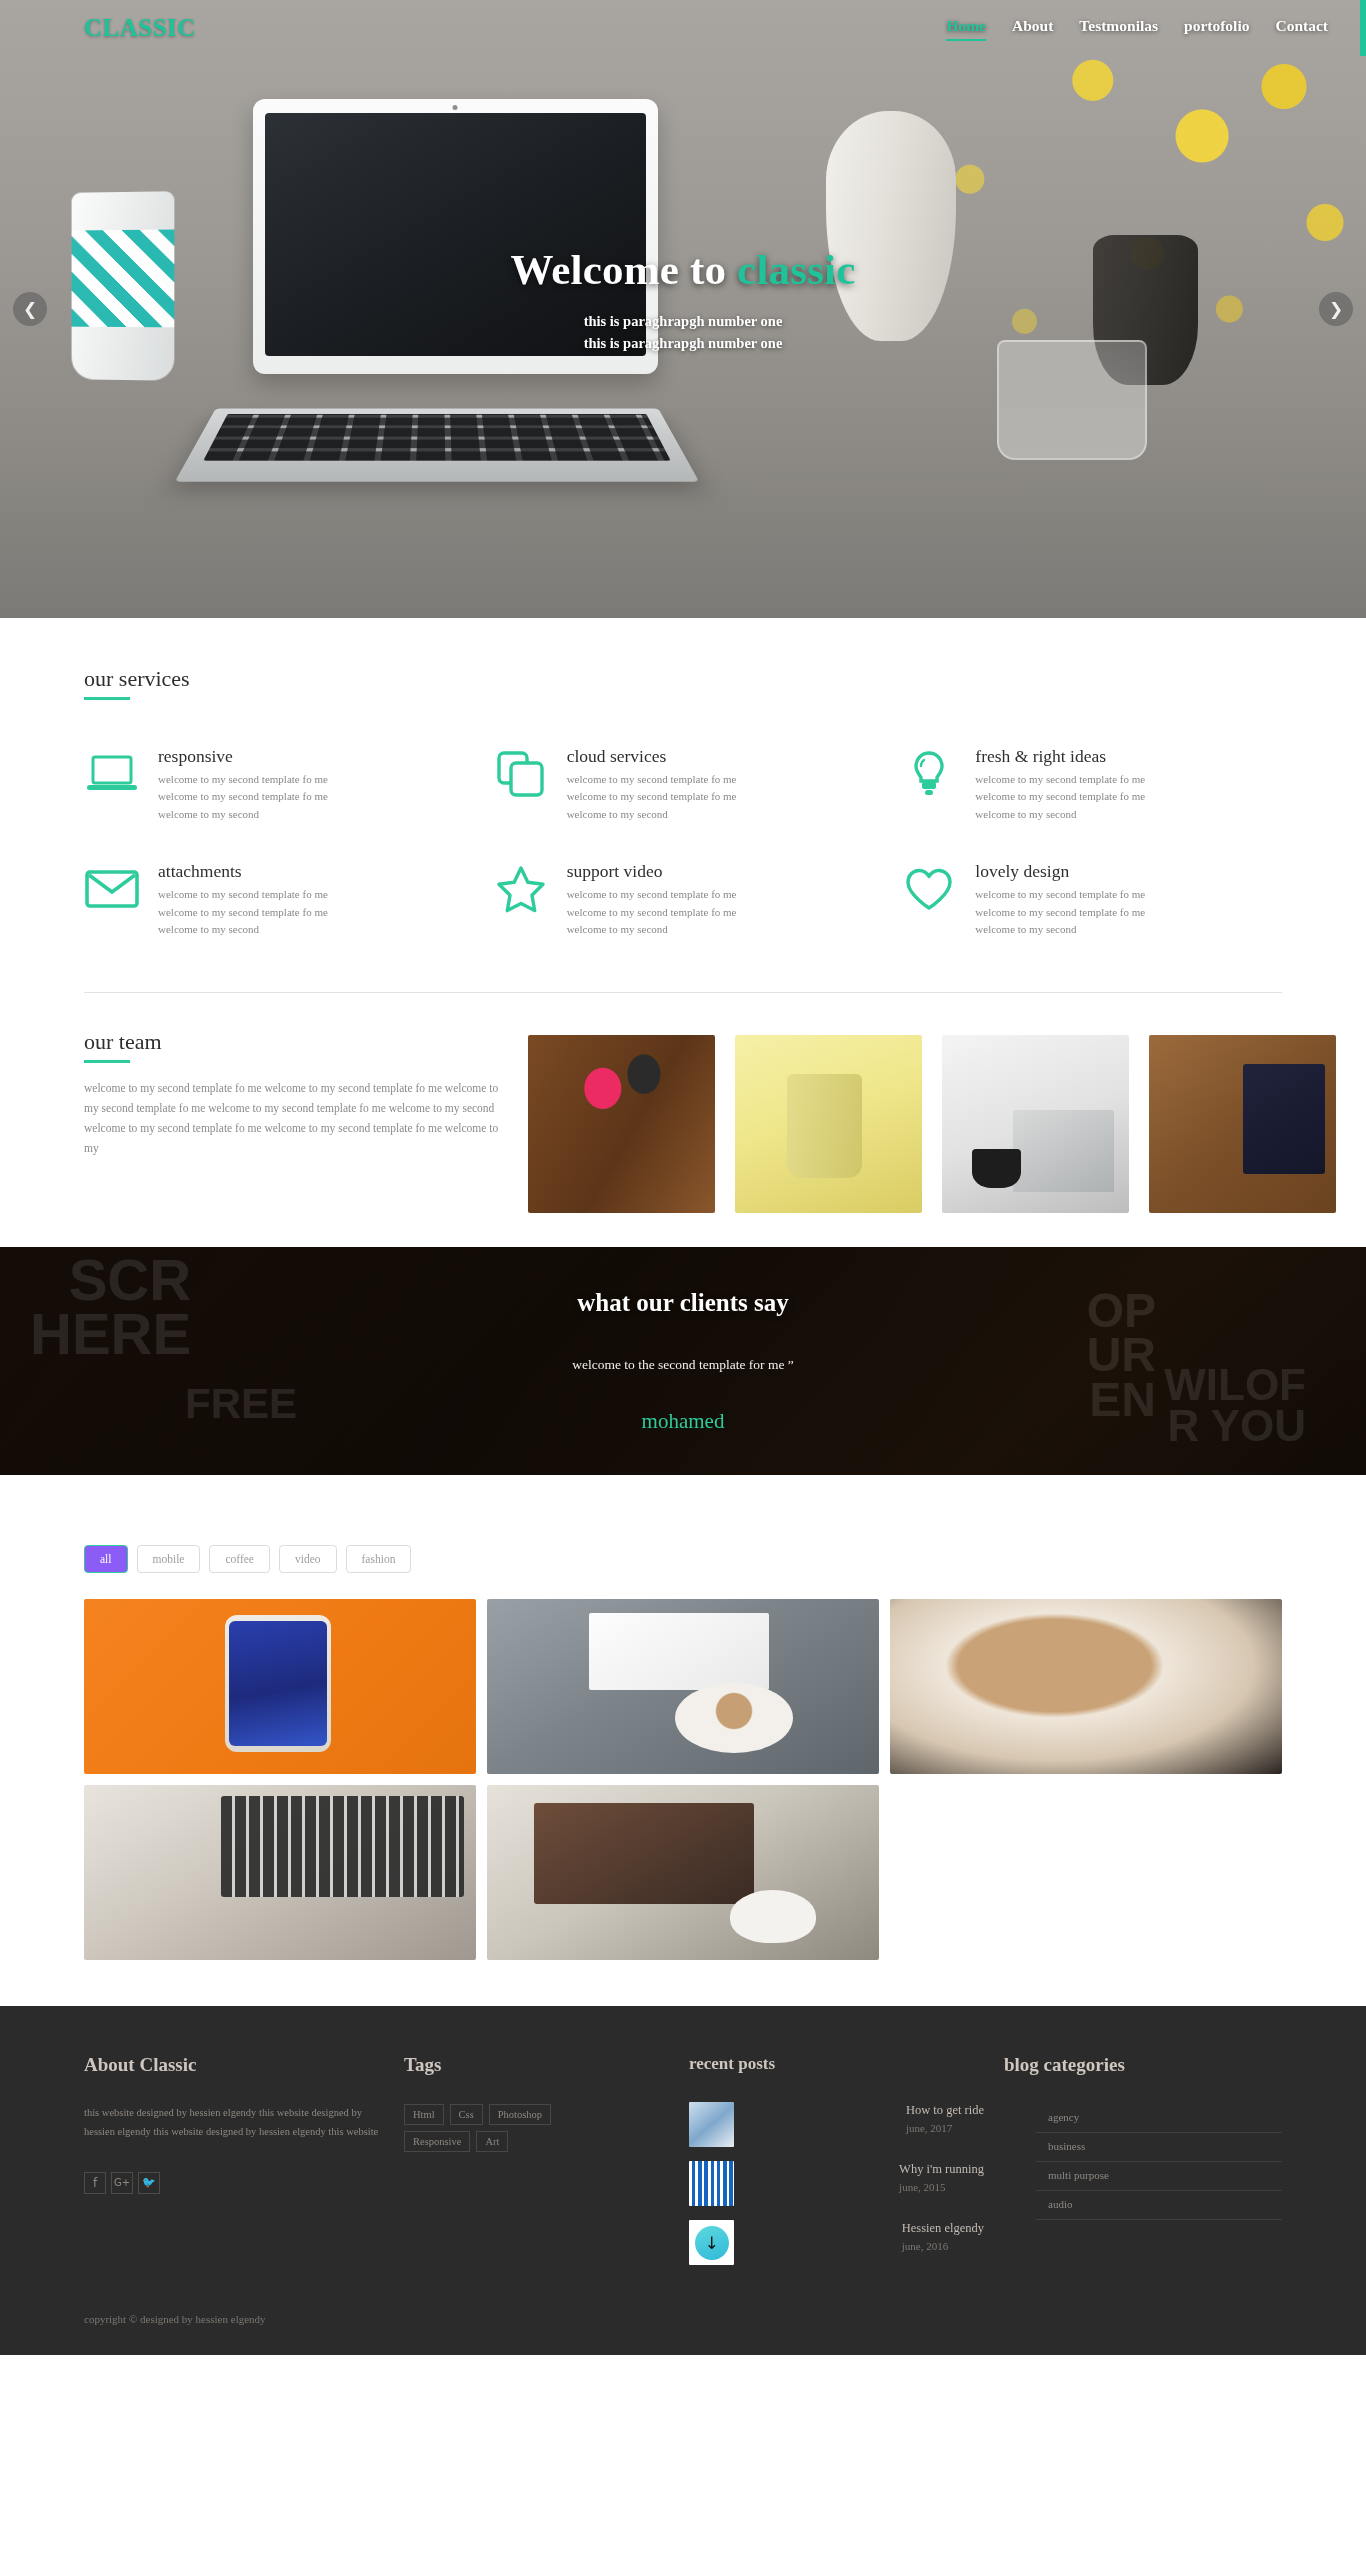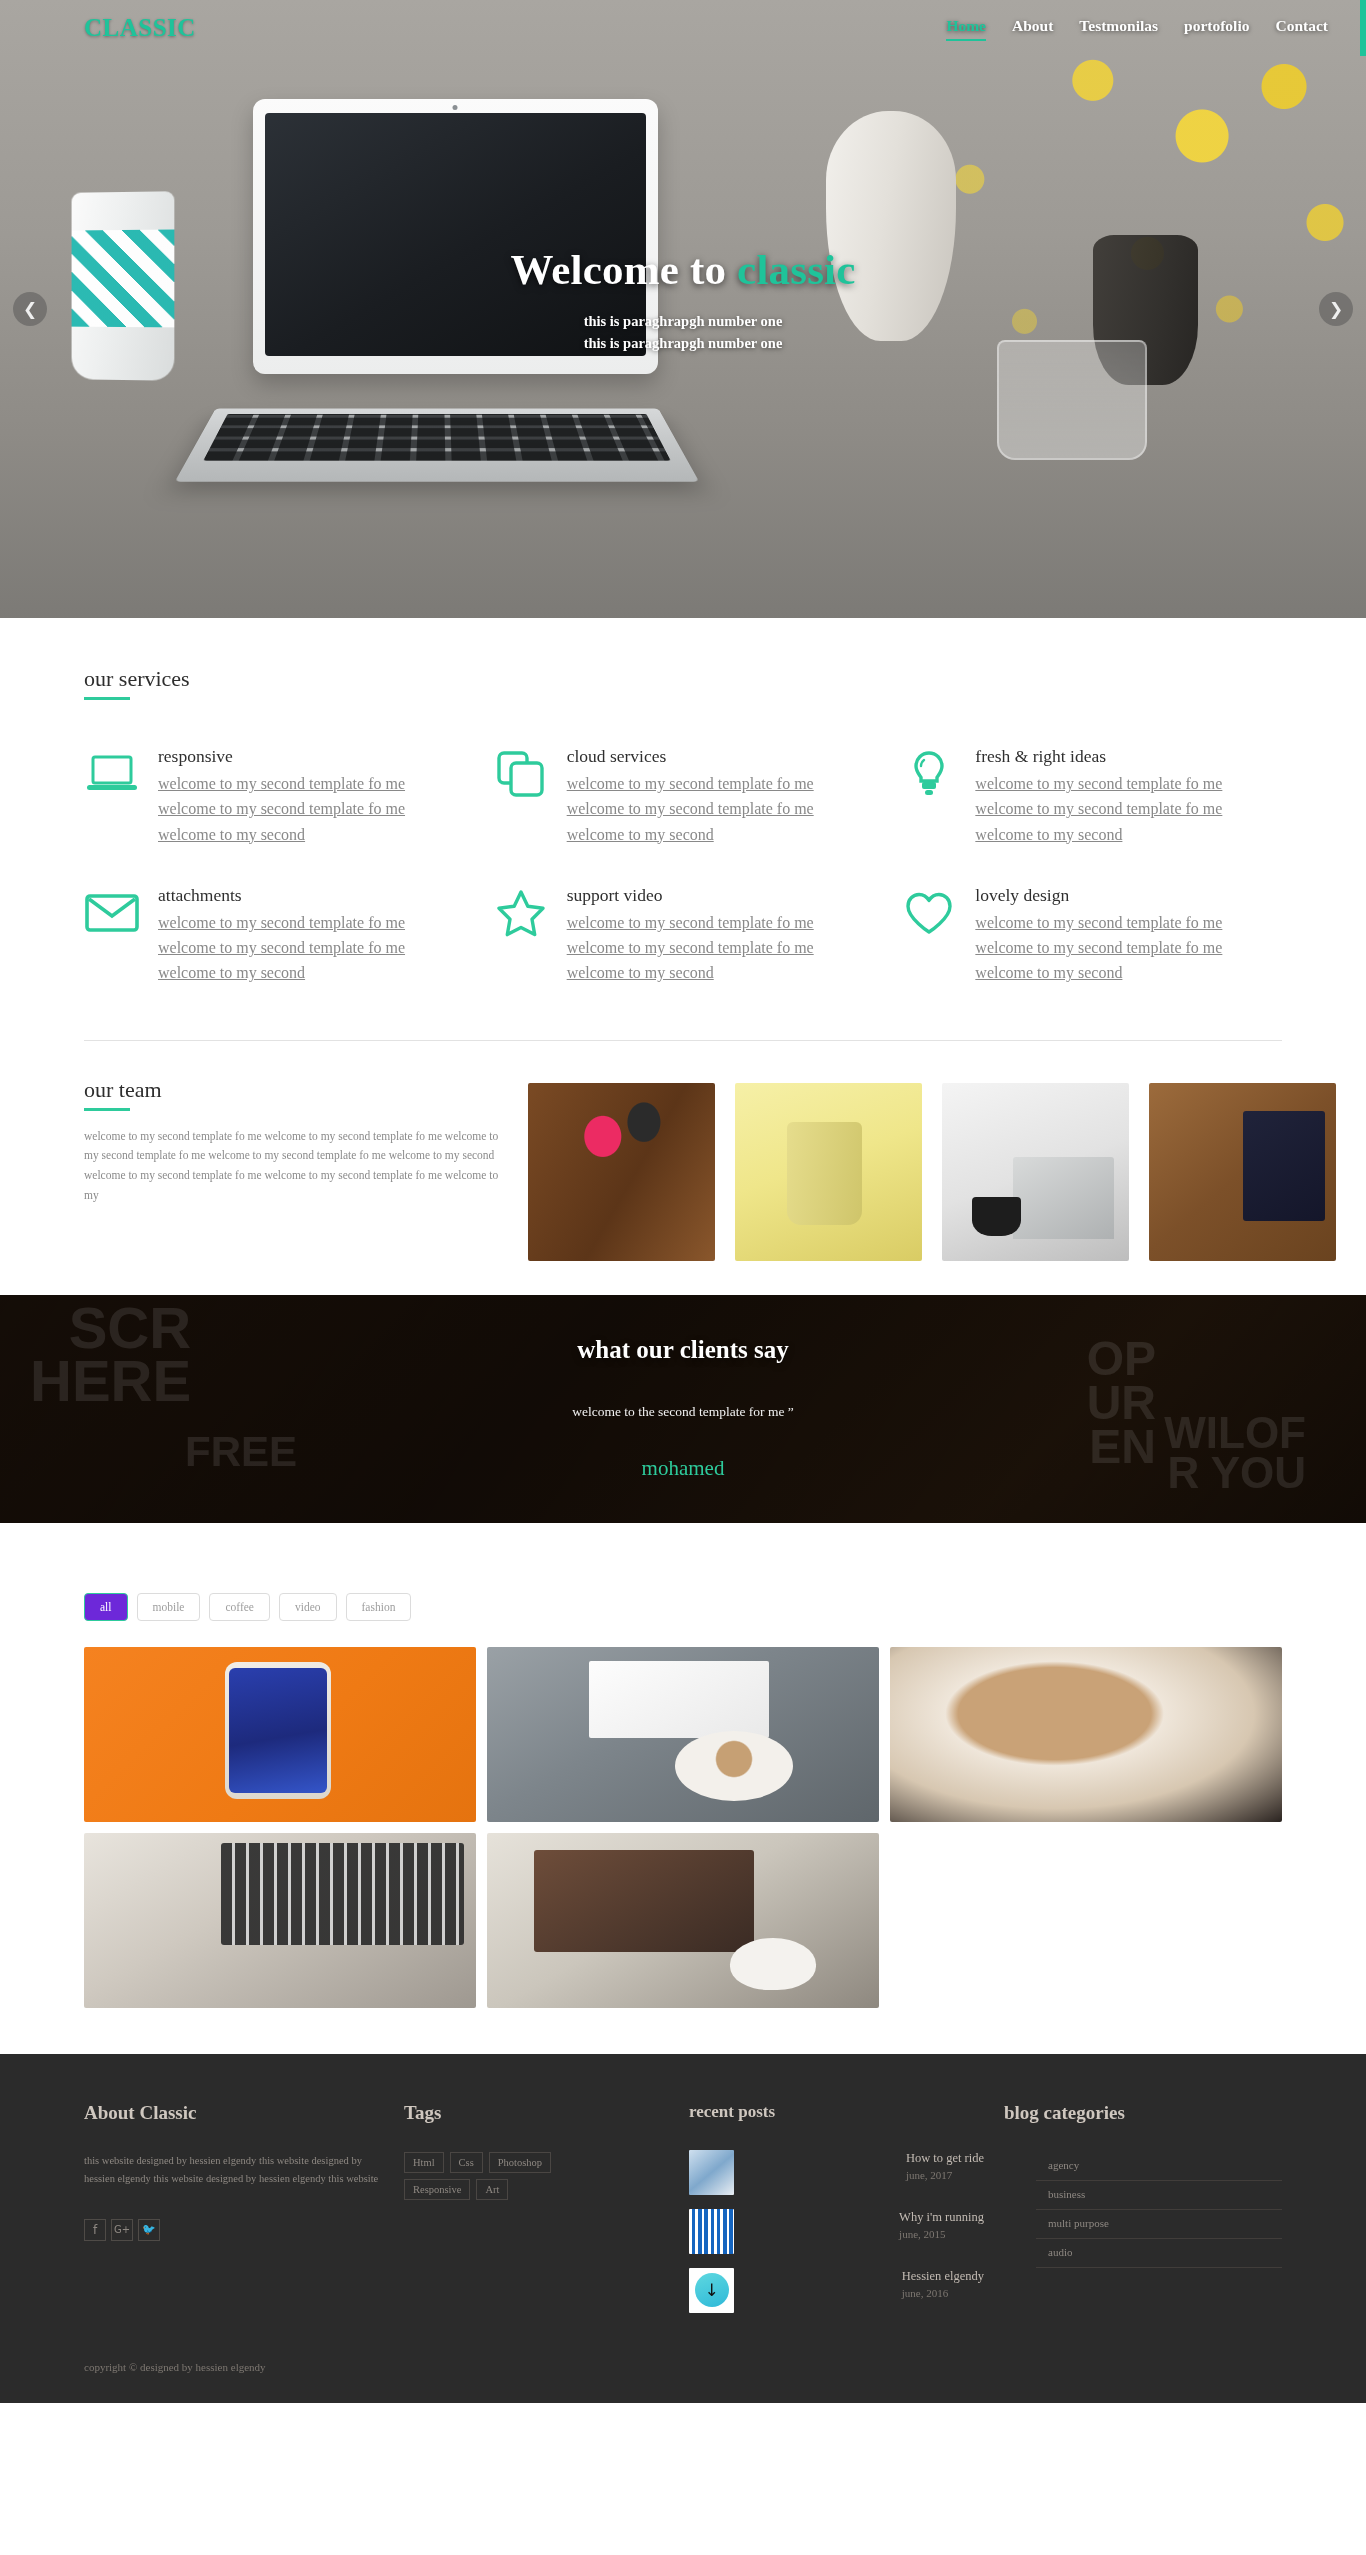--- a/index.html
+++ b/index.html
@@ -153,21 +153,21 @@
   
   .services { padding-top:48px; padding-bottom:42px; }
   .srv-grid {
     display:grid; grid-template-columns:repeat(3,1fr);
     row-gap:38px; column-gap:28px; margin-top:46px;
   }
   .srv { display:flex; gap:18px; align-items:flex-start; }
   .srv-ico { flex:0 0 56px; height:56px; display:flex;align-items:center;justify-content:center; }
   .srv-ico svg { display:block; }
   .srv-title { font-size:17.5px; color:#2f2f2f; margin-bottom:4px; }
-  .srv-text { font-size:16px; color:#898989; line-height:1.58;text-decoration:underline; }
+  .srv-text { font-size:11px; color:#898989; line-height:1.58; }
 
   .divider { height:1px; background:#e2e2e2; margin:12px 84px 0; }
 
   
   .team { padding-top:36px; padding-bottom:34px; display:flex; gap:26px; align-items:flex-start; }
   .team-left { width:418px; flex:0 0 418px; }
   .team-text { font-size:11.5px; color:#8b8b8b; line-height:1.72; margin-top:16px; }
   .team-imgs { display:flex; gap:20px; margin-top:6px; }
   .team-img { width:187px; height:178px; border-radius:2px; overflow:hidden; position:relative; }
   .ti1 { background:
@@ -206,21 +206,21 @@
   .testi-name { margin-top:30px; font-size:21px; color:#2ecb9c; position:relative; z-index:3; }
 
   
   .projects { padding-top:44px; padding-bottom:46px; }
   .filters { display:flex; gap:9px; margin-top:26px; }
   .filter {
     font-size:11.5px; padding:7px 15px; border:1px solid #dcdcdc;
     border-radius:4px; color:#9e9e9e; background:#fff; cursor:pointer;
     font-family:"Liberation Serif",serif;
   }
-  .filter.active { background:#6d28d9; border-color:#2ecb9c; color:#fff; }
+  .filter.active { background:#8b5cf6; border-color:#2ecb9c; color:#fff; }
   .proj-grid { display:grid; grid-template-columns:repeat(3,1fr); gap:11px; margin-top:26px; }
   .proj { height:175px; border-radius:2px; overflow:hidden; position:relative; cursor:pointer; }
   .p1 { background: linear-gradient(135deg,#f58220 0%,#ef7a14 55%,#e5730f 100%); }
   .p1 .phone { position:absolute; left:36%; top:9%; width:27%; height:78%;
                background:linear-gradient(170deg,#f1ede6,#dcd7cd); border-radius:12px; padding:6px 4px; }
   .p1 .phone i { display:block; width:100%; height:100%;
                  background:linear-gradient(170deg,#2a3fae,#1d2a7d 55%,#3455c9); border-radius:6px; }
   .p2 { background: linear-gradient(150deg,#9aa1a6 0%,#7d858b 42%,#5f666b 100%); }
   .p2 .book { position:absolute; left:26%; top:8%; width:46%; height:44%;
               background:linear-gradient(150deg,#fdfdfd,#e9e9e9); border-radius:2px; }

